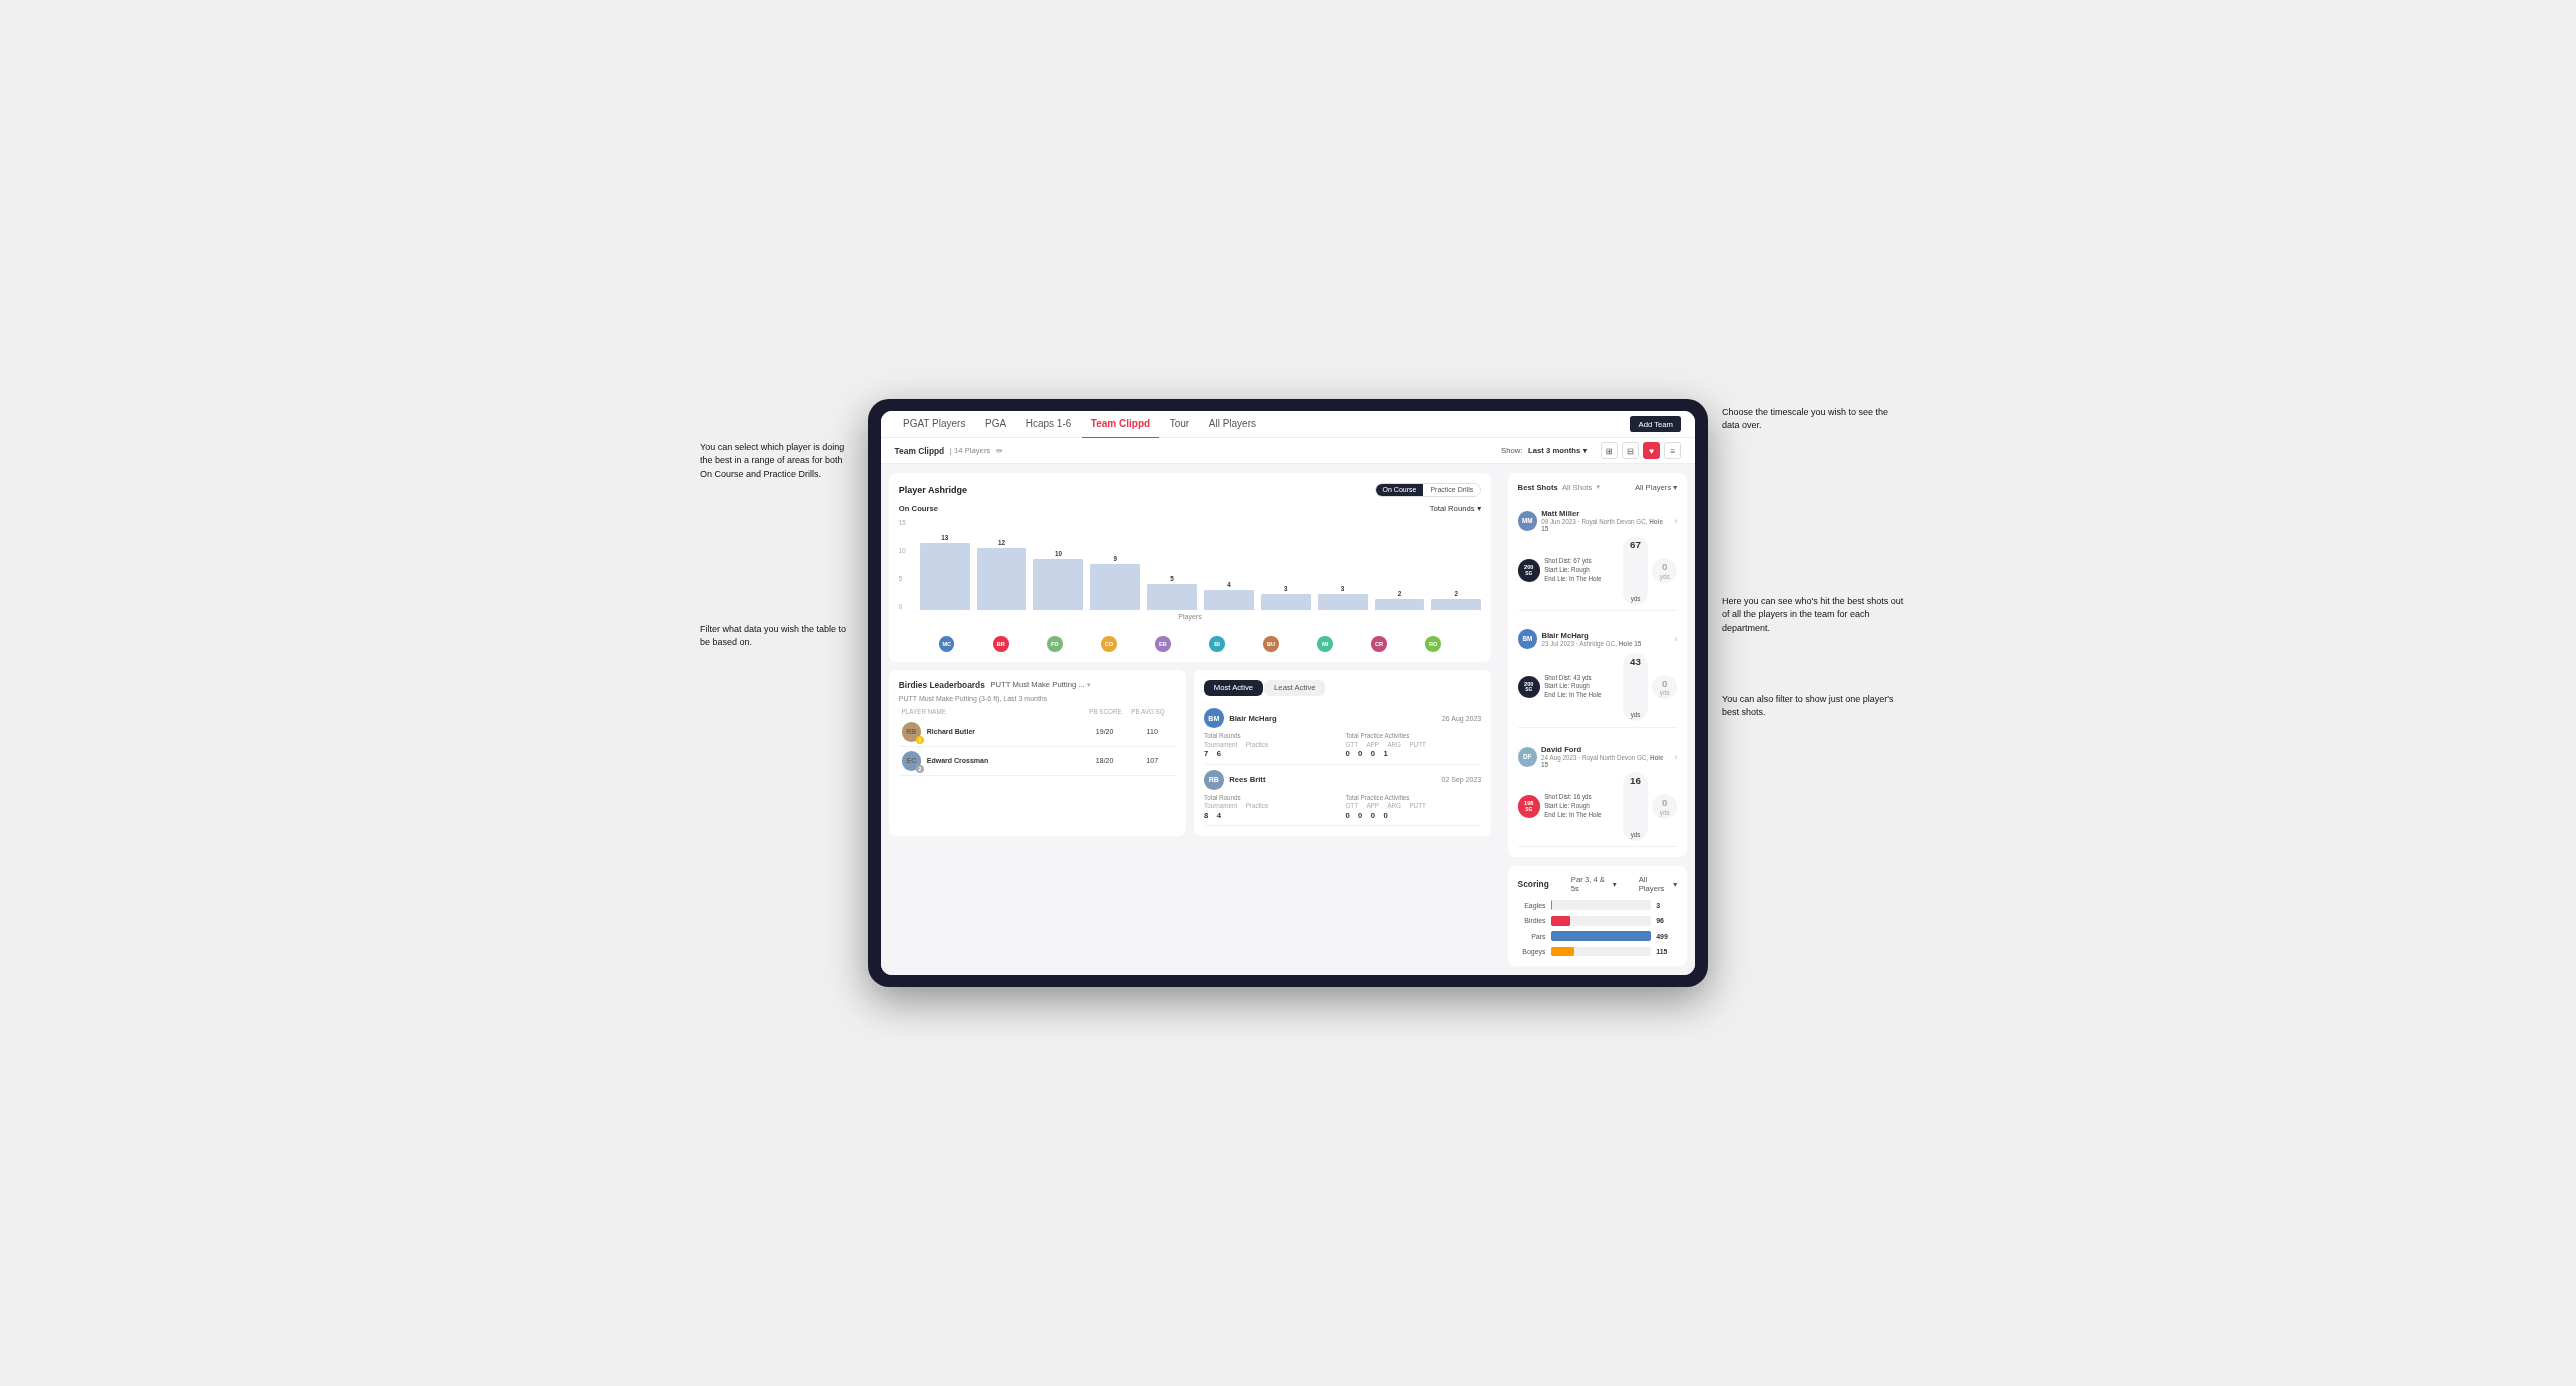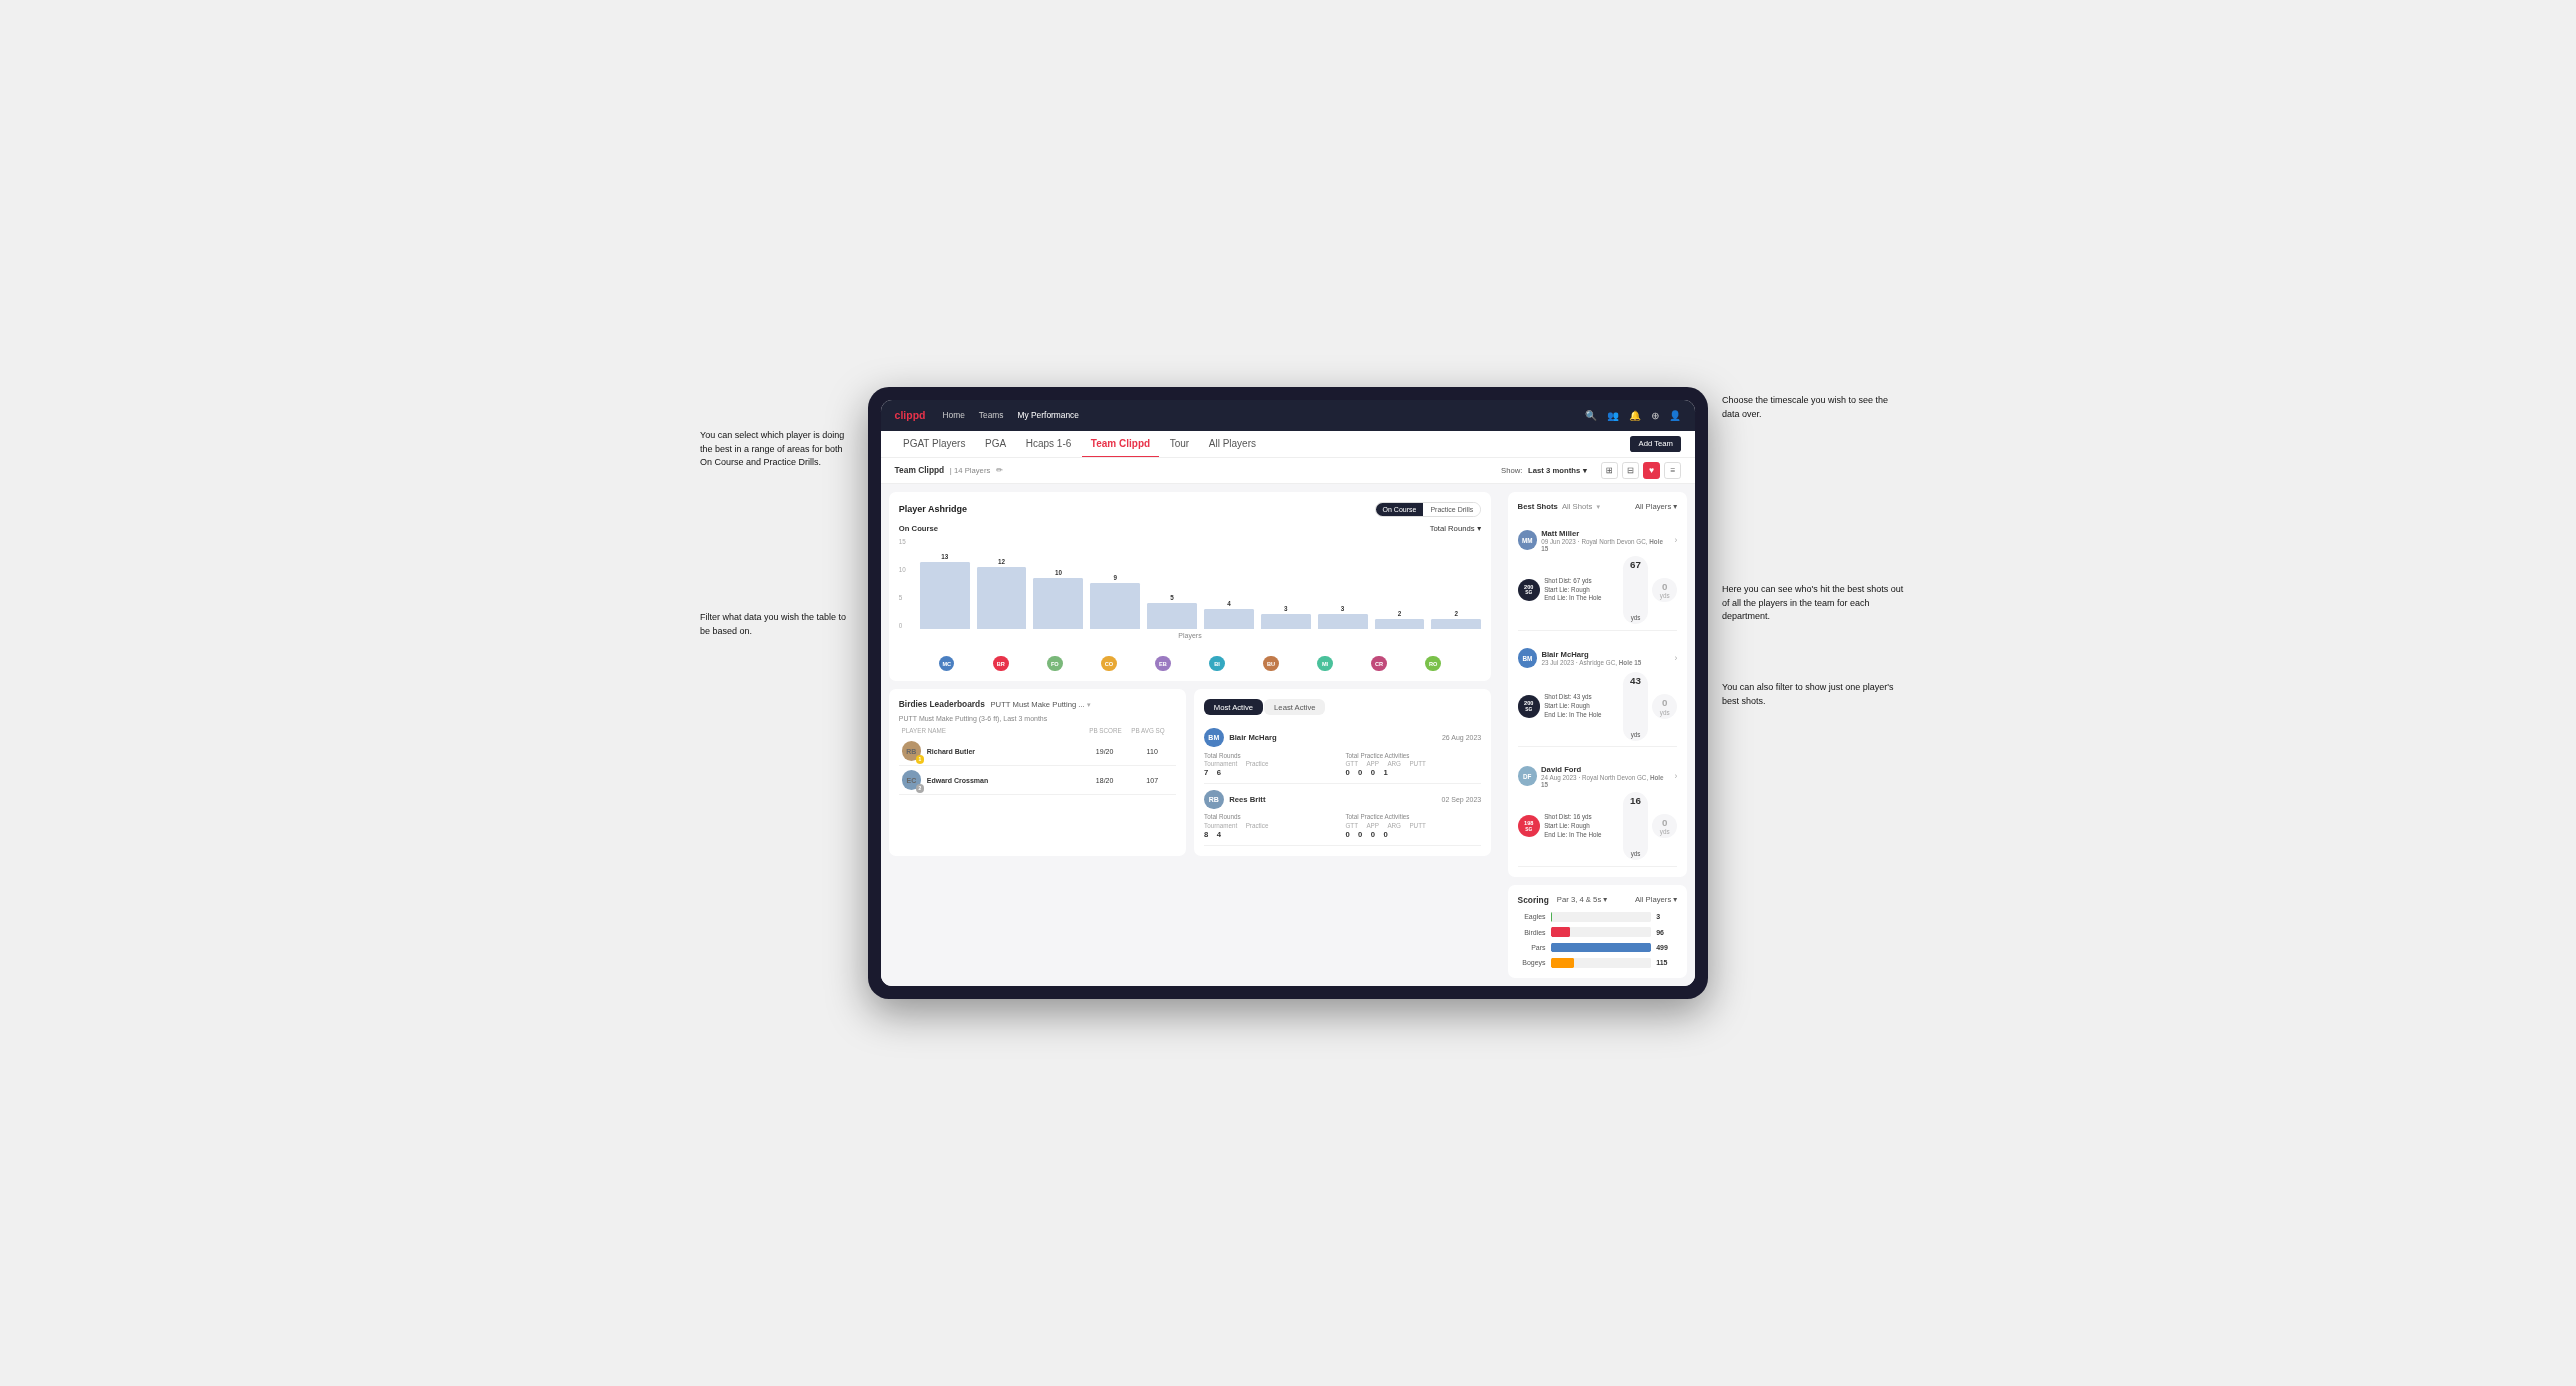--- a/index.html
+++ b/index.html
@@ -641,21 +641,21 @@
       padding: 2.8px 5.6px;
       font-size: 6.3px;
       color: #aaa;
       min-width: 25px;
     }
 
     
     .scoring-header {
       display: flex;
       align-items: center;
-      gap: 8px;
+      gap: 22px;
       margin-bottom: 7px;
     }
 
     .scoring-title {
       font-size: 8.4px;
       font-weight: 600;
       color: #333;
     }
 
     .scoring-dropdown {
@@ -714,35 +714,20 @@
 
   <div class="annotation annotation-tl">You can select which player is doing the best in a range of areas for both On Course and Practice Drills.</div>
   <div class="annotation annotation-bl">Filter what data you wish the table to be based on.</div>
   <div class="annotation annotation-tr">Choose the timescale you wish to see the data over.</div>
   <div class="annotation annotation-mr">Here you can see who's hit the best shots out of all the players in the team for each department.</div>
   <div class="annotation annotation-br">You can also filter to show just one player's best shots.</div>
 
   <div class="tablet-frame">
     <div class="tablet-screen">
 
-      <nav class="top-nav">
-        <span class="nav-logo">clippd</span>
-        <div class="nav-links">
-          <span class="nav-link">Home</span>
-          <span class="nav-link">Teams</span>
-          <span class="nav-link active">My Performance</span>
-        </div>
-        <div class="nav-icons">
-          <span class="nav-icon">🔍</span>
-          <span class="nav-icon">👥</span>
-          <span class="nav-icon">🔔</span>
-          <span class="nav-icon">⊕</span>
-          <span class="nav-icon">👤</span>
-        </div>
-      </nav>
 
       <div class="sub-nav">
         <span class="sub-tab">PGAT Players</span>
         <span class="sub-tab">PGA</span>
         <span class="sub-tab">Hcaps 1-6</span>
         <span class="sub-tab active">Team Clippd</span>
         <span class="sub-tab">Tour</span>
         <span class="sub-tab">All Players</span>
         <div class="add-team-btn">Add Team</div>
       </div>

